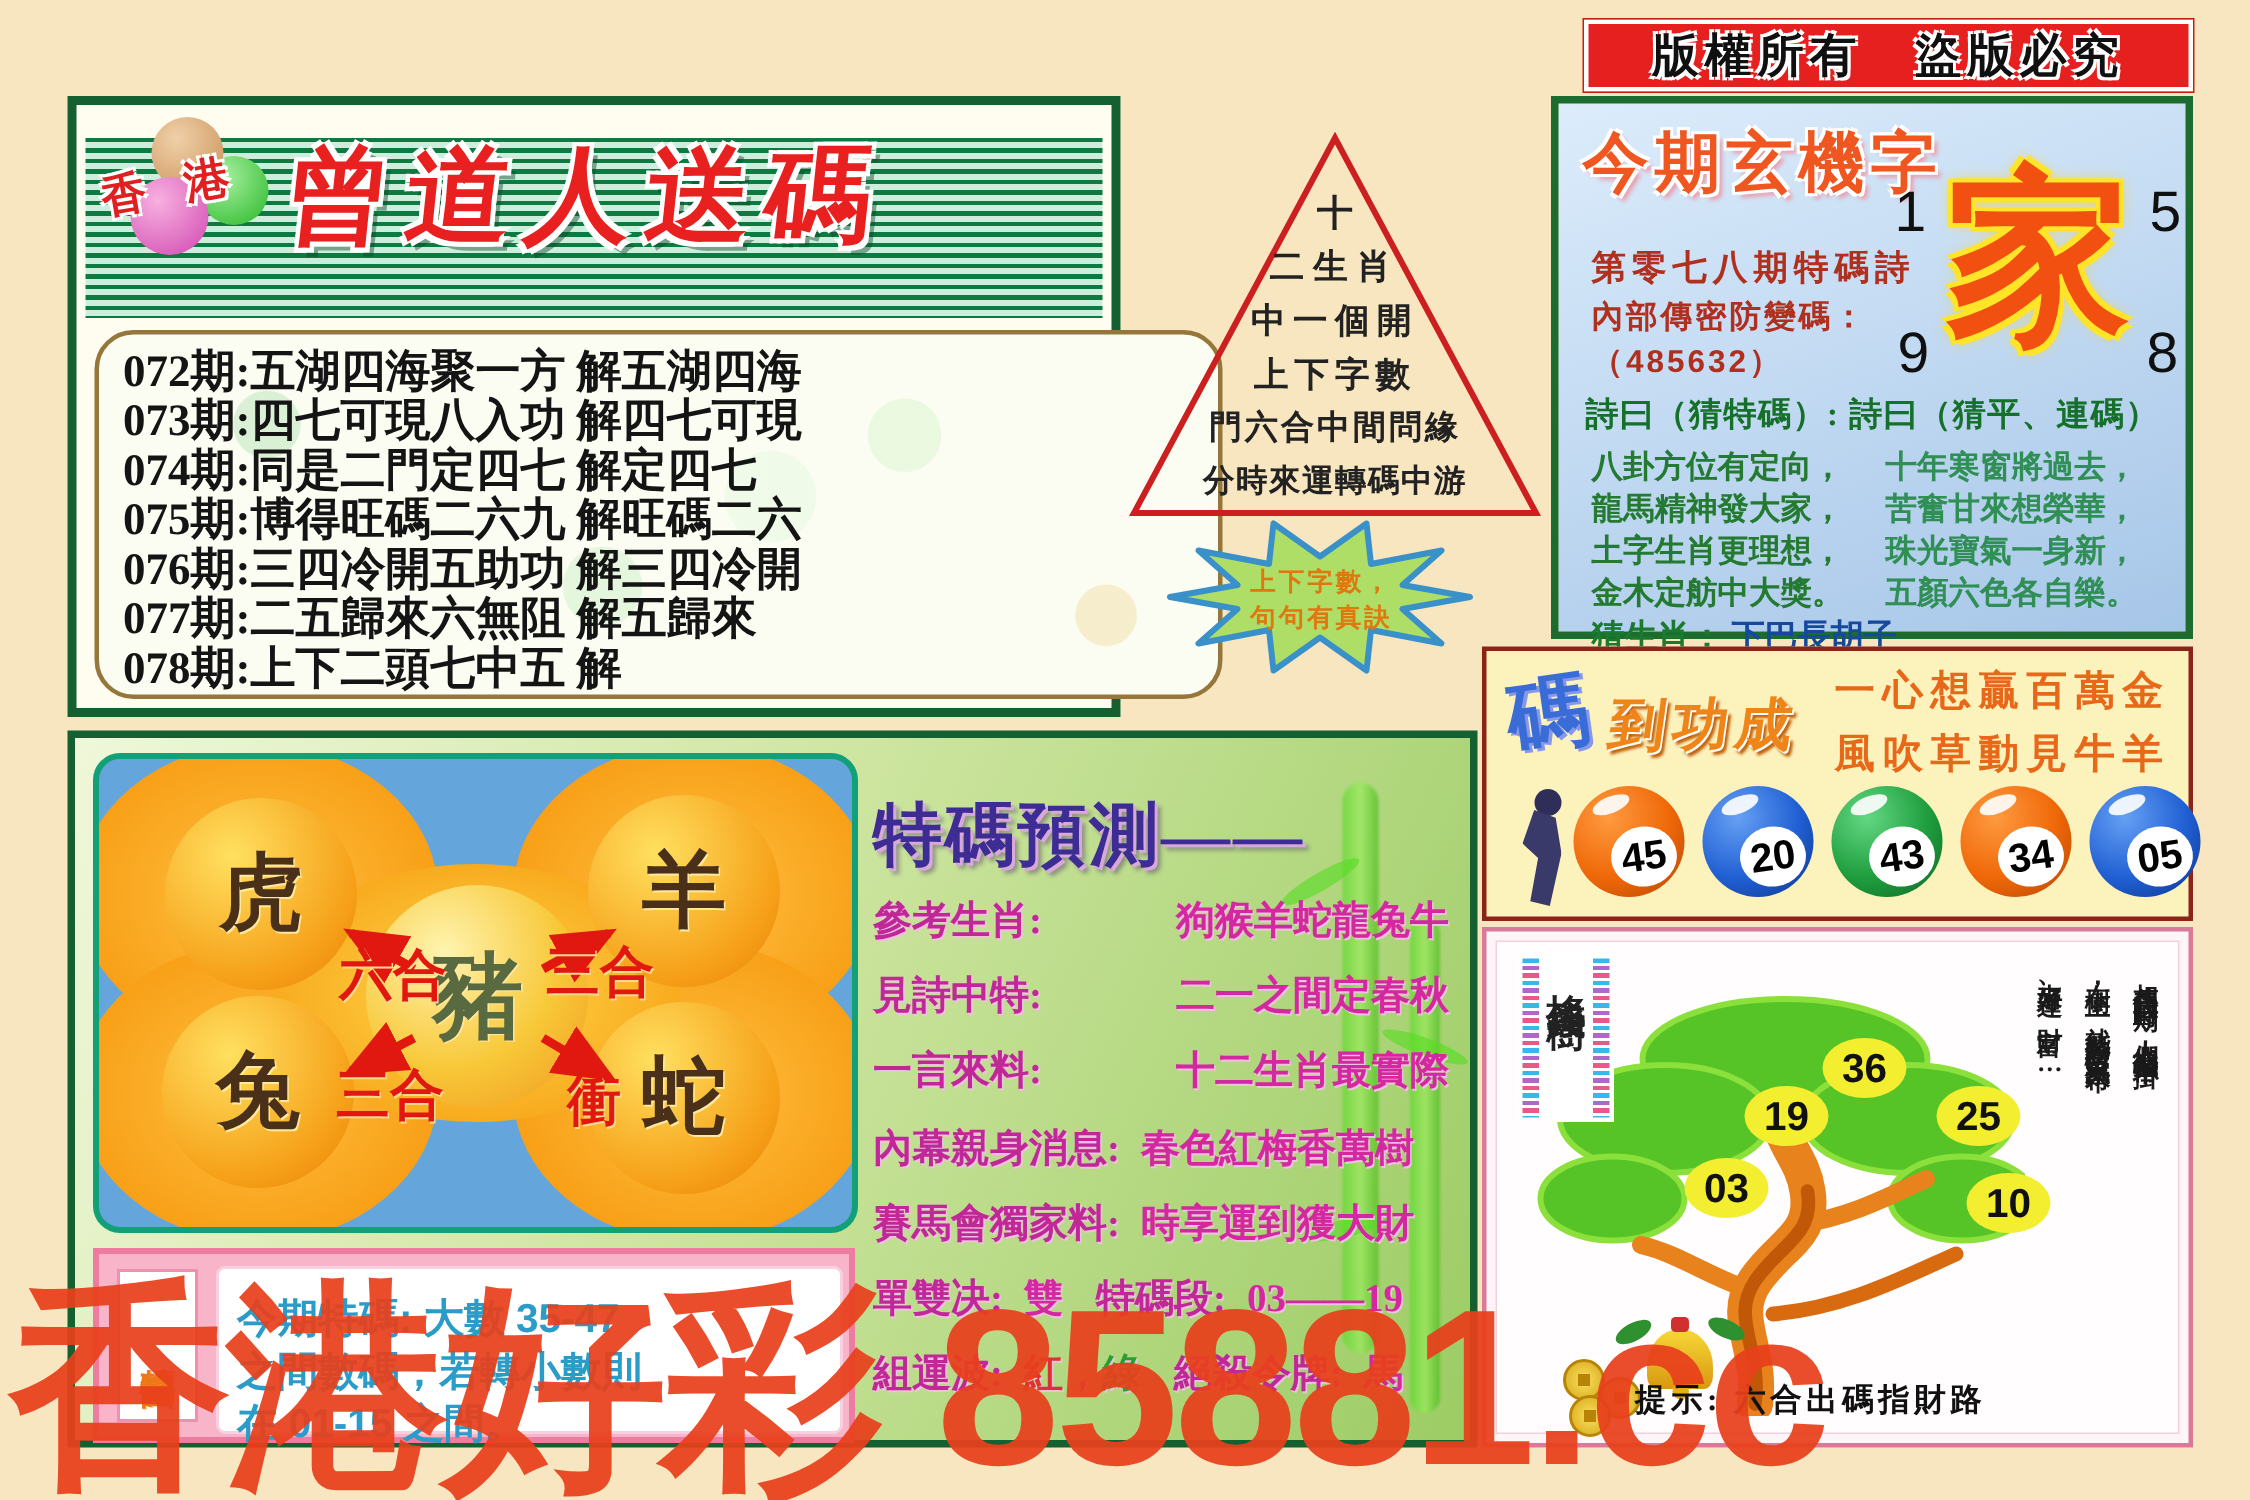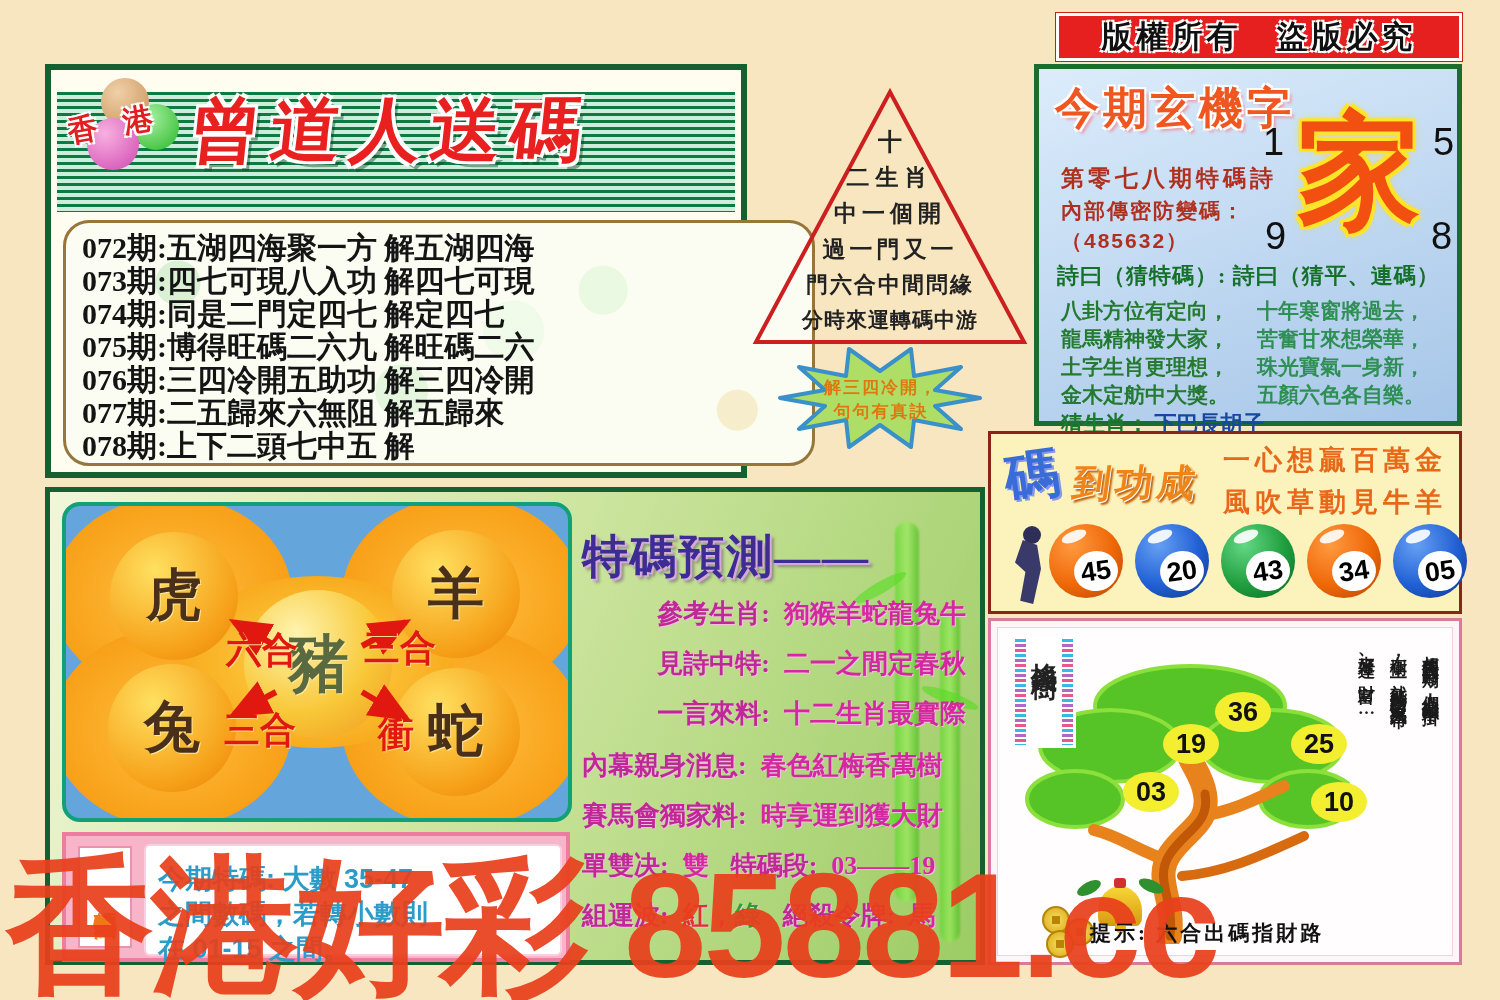--- a/index.html
+++ b/index.html
@@ -217,21 +217,21 @@
   .range-inner { position:absolute; left:78px; top:8px; width:418px; height:112px; background:#fff;
     border-radius:6px; border:2px solid #f8d0e0; padding:16px 12px; }
   .range-inner div { font-size:27px; font-weight:900; color:#2b9cc8; line-height:35px; white-space:nowrap; }
 
   
   .forecast-title { position:absolute; left:532px; top:34px; font-size:46px; font-weight:900;
     color:#3c2c94; letter-spacing:2px; font-family:"Liberation Serif","DejaVu Serif",serif;
     text-shadow:2px 2px 0 #d8a8d8, 4px 4px 3px rgba(60,30,100,.4); white-space:nowrap; }
   .frow { position:absolute; left:532px; white-space:nowrap; font-size:26px; font-weight:900;
     font-family:"Liberation Serif","DejaVu Serif",serif; }
-  .frow .lab { color:#c02898; text-shadow:1px 1px 0 #f0c0e0;text-align:right; }
+  .frow .lab { color:#c02898; text-shadow:1px 1px 0 #f0c0e0; }
   .frow .val { color:#d428a0; text-shadow:1px 1px 0 #f0c0e0; margin-left:14px; }
   .frow .lab2 { color:#c02898; margin-left:22px; text-shadow:1px 1px 0 #f0c0e0; }
   .frow.r1{ top:104px; } .frow.r2{ top:154px; } .frow.r3{ top:204px; }
   .frow.r4{ top:256px; } .frow.r5{ top:306px; } .frow.r6{ top:356px; } .frow.r7{ top:406px; }
   .frow.r1 .lab, .frow.r2 .lab, .frow.r3 .lab { display:inline-block; min-width:188px; }
   .vred { color:#e03030 !important; } .vgreen { color:#2aa030 !important; }
 
   
   .watermark { position:absolute; left:6px; top:852px; z-index:99; font-size:148px; line-height:1;
     font-weight:700; color:#e8401c; opacity:.93; white-space:nowrap; letter-spacing:-3px;
@@ -262,30 +262,30 @@
   </div>
 </div>
 
 <div class="triangle-wrap">
   <svg width="276" height="262">
     <polygon points="138,4 4,254 272,254" fill="none" stroke="#cc1f1f" stroke-width="4"></polygon>
   </svg>
   <div class="tri-line tl0">十</div>
   <div class="tri-line tl1">二生肖</div>
   <div class="tri-line tl2">中一個開</div>
-  <div class="tri-line tl3">過一門又一</div>
+  <div class="tri-line tl3">上下字數</div>
   <div class="tri-line tl4">門六合中間問緣</div>
   <div class="tri-line tl5">分時來運轉碼中游</div>
 </div>
 
 <div class="burst">
   <svg width="206" height="110" viewBox="0 0 206 110">
     <polygon points="202,54 157,46 183,23 136,32 133,5 102,27 71,5 68,32 21,23 47,46 2,54 47,62 21,85 68,76 71,103 102,81 133,103 136,76 183,85 157,62" fill="#aede66" stroke="#3a90c8" stroke-width="4" stroke-linejoin="round"></polygon>
   </svg>
-  <div class="line l1">解三四冷開，</div>
+  <div class="line l1">上下字數，</div>
   <div class="line l2">句句有真訣</div>
 </div>
 
 <div class="mystery">
   <div class="title">今期玄機字</div>
   <div class="sub serif">第零七八期特碼詩</div>
   <div class="slab serif">內部傳密防變碼：</div>
   <div class="scode">（485632）</div>
   <div class="bigchar">家</div>
   <div class="corner-num cn1">1</div>

